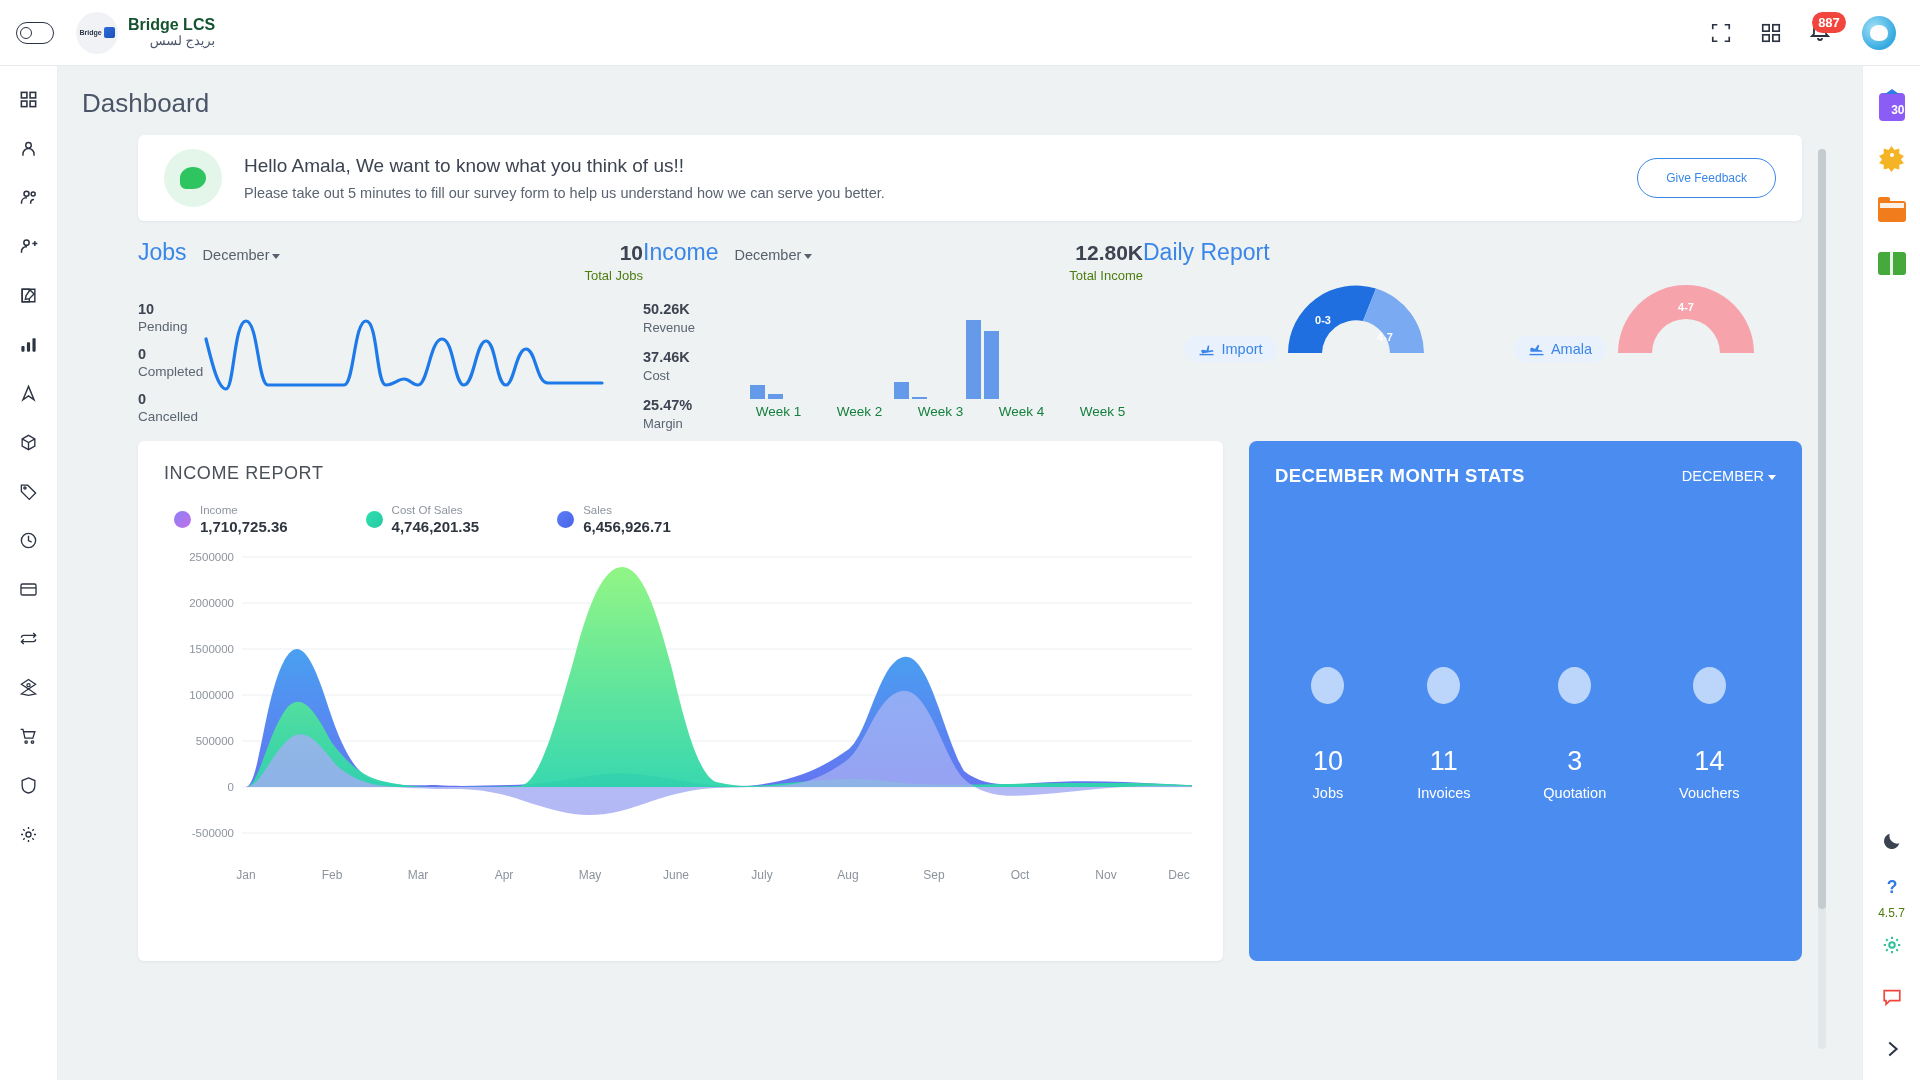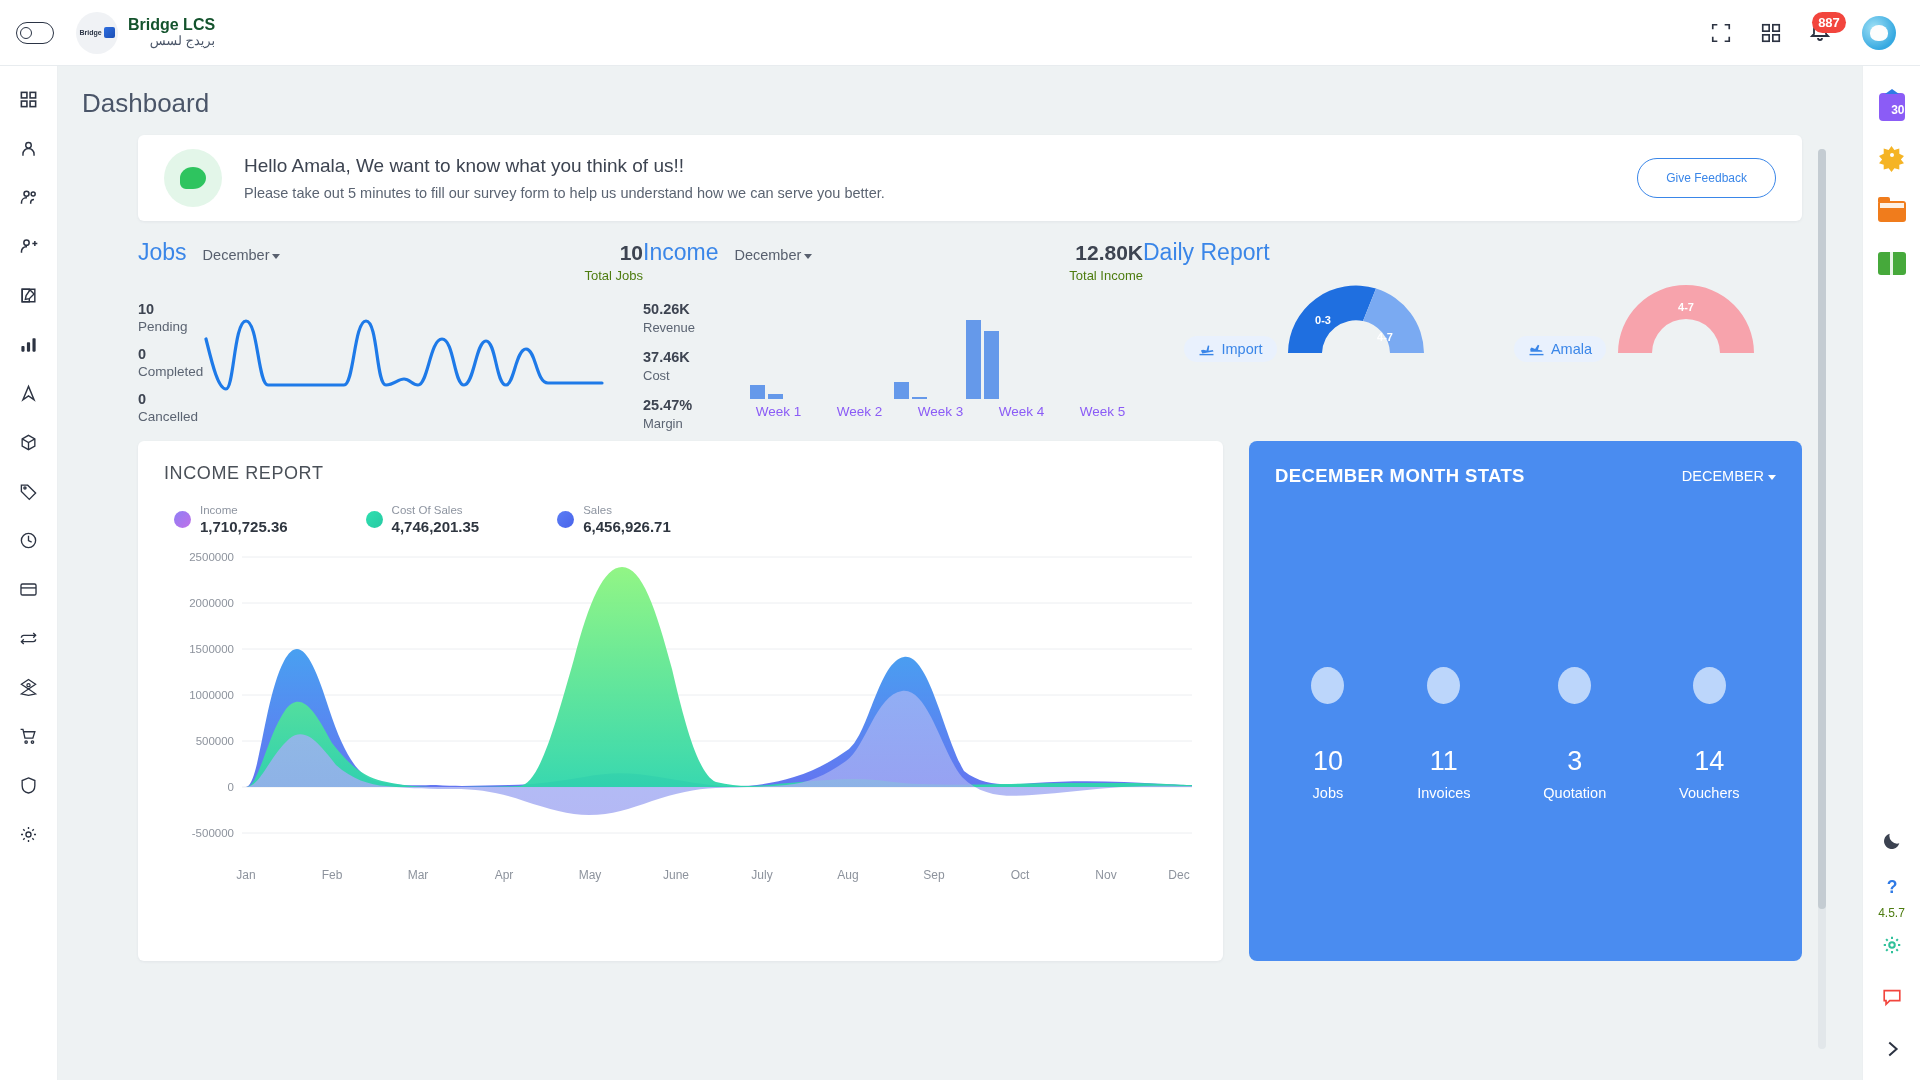--- a/index.html
+++ b/index.html
@@ -180,21 +180,21 @@
   .jobs-chart { flex: 1; height: 100px; }
 
   .inc-body { display: flex; margin-top: 18px; }
   .inc-stats { width: 95px; }
   .is-num { font-size: 14.5px; font-weight: bold; color: #3d4451; }
   .is-lbl { font-size: 13px; color: #5b6472; margin: 3px 0 14px; }
   .inc-bars { flex: 1; position: relative; height: 118px; }
   .bar-group { position: absolute; bottom: 20px; display: flex; align-items: flex-end; gap: 3px; }
   .bar { width: 15px; background: #6599ea; }
   .week-lbls { position: absolute; bottom: 0; left: 0; right: 0; display: flex; }
-  .week-lbl { flex: 1; text-align: center; font-size: 13.5px; color: #8b5cf6; }
+  .week-lbl { flex: 1; text-align: center; font-size: 13.5px; color: #15803d; }
 
   .daily-body { display: flex; margin-top: 12px; justify-content: space-around; }
   .gauge-col { text-align: center; }
   .gauge-pill {
     display: inline-flex; align-items: center; gap: 6px; background: #e9f1fd;
     color: #3a86e8; border-radius: 16px; padding: 5px 14px; font-size: 14.5px;
     margin-bottom: 8px;
   }
 
   

